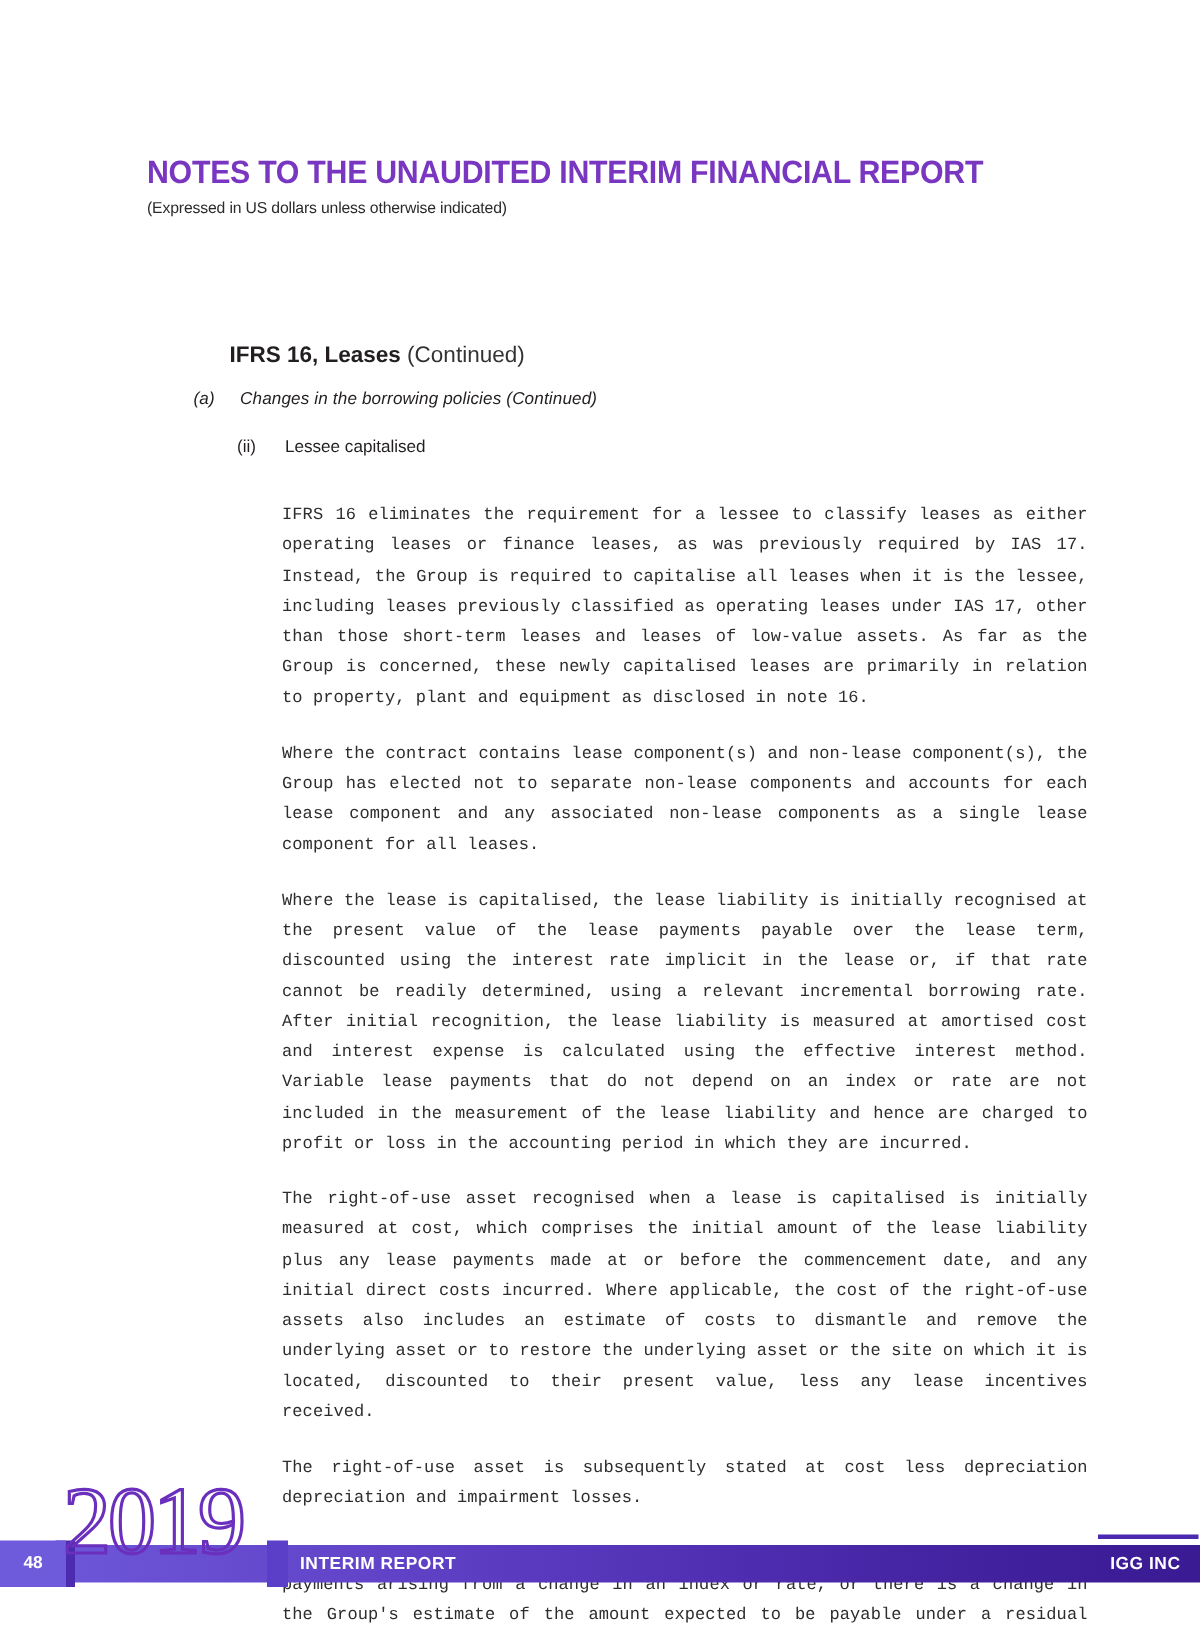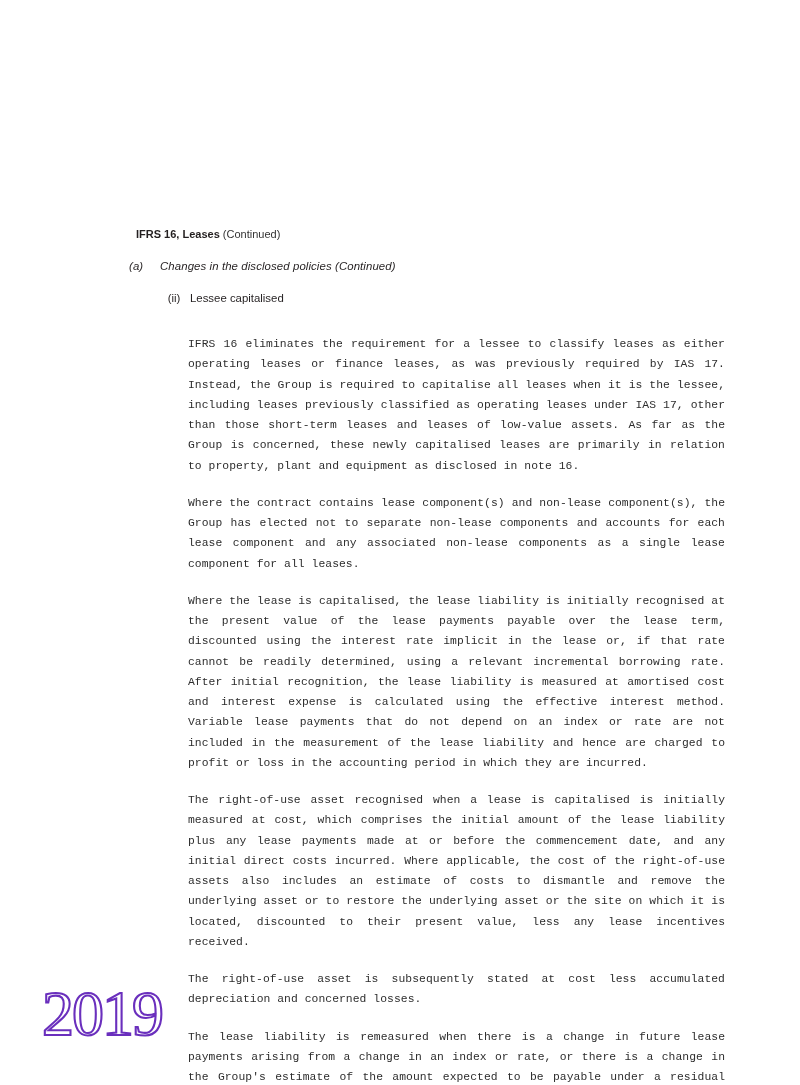--- a/index.html
+++ b/index.html
@@ -65,23 +65,23 @@
     width: 31px;
   }
   .section-heading .sec-cont {
     font-weight: normal;
     font-size: 11.6px;
     color: #8a56c8;
   }
 
   .sub-heading {
     position: absolute;
-    left: 112px;
+    left: 129px;
     top: 228px;
-    font-size: 11px;
+    font-size: 15px;
     font-weight: bold;
     color: #231f20;
     padding-left: 24px;
   }
   .sub-heading .cont {
     font-weight: normal;
     color: #333333;
   }
 
   .level-a {
@@ -101,21 +101,20 @@
   .level-ii {
     position: absolute;
     left: 158px;
     top: 292px;
     font-size: 11.4px;
     color: #231f20;
   }
   .level-ii .marker {
     display: inline-block;
     width: 32px;
-    text-align: center;
   }
 
   
   .body-block {
     position: absolute;
     left: 188px;
     top: 334px;
     width: 537px;
     font-family: Liberation Mono, monospace;
   }
@@ -240,39 +239,53 @@
     height: 3px;
     background: #4b2aaf;
     z-index: 4;
   }
 </style>
 </head>
 <body>
 
 <div class="page">
 
+  <div class="doc-header">
+    <div class="doc-title">NOTES TO THE UNAUDITED INTERIM FINANCIAL REPORT</div>
+    <div class="doc-subtitle">(Expressed in US dollars unless otherwise indicated)</div>
+  </div>
 
 
   <div class="sub-heading">
     <span>IFRS 16, Leases</span> <span class="cont">(Continued)</span>
   </div>
 
   <div class="level-a">
-    <span class="marker">(a)</span><span>Changes in the disclosed policies (Continued)</span>
+    <span class="marker">(a)</span><span>Changes in the borrowing policies (Continued)</span>
   </div>
 
   <div class="level-ii">
     <span class="marker">(ii)</span><span>Lessee capitalised</span>
   </div>
 
   <div class="body-block">
     <p>IFRS 16 eliminates the requirement for a lessee to classify leases as either operating leases or finance leases, as was previously required by IAS 17. Instead, the Group is required to capitalise all leases when it is the lessee, including leases previously classified as operating leases under IAS 17, other than those short-term leases and leases of low-value assets. As far as the Group is concerned, these newly capitalised leases are primarily in relation to property, plant and equipment as disclosed in note 16.</p>
     <p>Where the contract contains lease component(s) and non-lease component(s), the Group has elected not to separate non-lease components and accounts for each lease component and any associated non-lease components as a single lease component for all leases.</p>
     <p>Where the lease is capitalised, the lease liability is initially recognised at the present value of the lease payments payable over the lease term, discounted using the interest rate implicit in the lease or, if that rate cannot be readily determined, using a relevant incremental borrowing rate. After initial recognition, the lease liability is measured at amortised cost and interest expense is calculated using the effective interest method. Variable lease payments that do not depend on an index or rate are not included in the measurement of the lease liability and hence are charged to profit or loss in the accounting period in which they are incurred.</p>
     <p>The right-of-use asset recognised when a lease is capitalised is initially measured at cost, which comprises the initial amount of the lease liability plus any lease payments made at or before the commencement date, and any initial direct costs incurred. Where applicable, the cost of the right-of-use assets also includes an estimate of costs to dismantle and remove the underlying asset or to restore the underlying asset or the site on which it is located, discounted to their present value, less any lease incentives received.</p>
-    <p>The right-of-use asset is subsequently stated at cost less accumulated depreciation and concerned losses.</p>
+    <p>The right-of-use asset is subsequently stated at cost less depreciation depreciation and impairment losses.</p>
     <p>The lease liability is remeasured when there is a change in future lease payments arising from a change in an index or rate, or there is a change in the Group's estimate of the amount expected to be payable under a residual value guarantee, or there is a change arising from the reassessment of whether the Group will be reasonably certain to exercise a purchase, extension or termination option. When the lease liability is remeasured in this way, a corresponding adjustment is made to the carrying amount of the right-of-use asset, or is recorded in profit or loss if the carrying amount of the right-of-use asset has been reduced to zero.</p>
   </div>
 
+  <div class="footer">
+    <div class="footer-top-rule"></div>
+    <div class="footer-bar"></div>
+    <div class="footer-notch"></div>
+    <div class="footer-logo-tail"></div>
+    <div class="footer-page-box"></div>
+    <div class="footer-page-num">48</div>
+    <div class="footer-left-label">INTERIM REPORT</div>
+    <div class="footer-right-label">IGG INC</div>
+  </div>
 
   <div class="footer-logo">2019</div>
 
 </div>
 
 </body></html>

